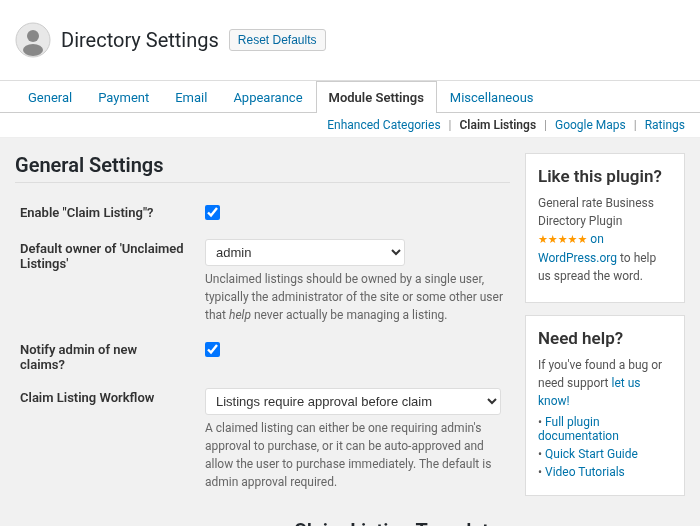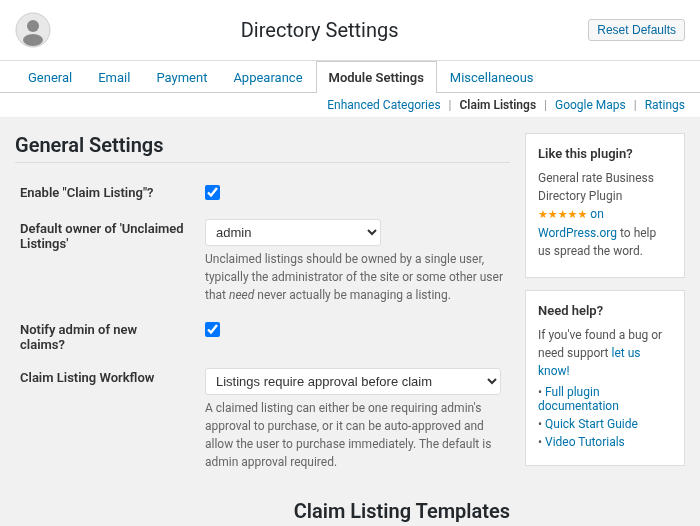--- a/index.html
+++ b/index.html
@@ -13,24 +13,23 @@
       display: flex;
       flex-direction: column;
       width: 700px;
       min-height: 526px;
       background: #f1f1f1;
     }
     
     .page-header {
       display: flex;
       align-items: center;
-      padding: 12px 15px;
+      padding: 22px 15px;
       background: #fff;
       border-bottom: 1px solid #ddd;
-      justify-content: space-between;
     }
     .logo-icon {
       width: 36px;
       height: 36px;
       margin-right: 10px;
       flex-shrink: 0;
     }
     .page-title {
       font-size: 20px;
       font-weight: 400;
@@ -144,21 +143,21 @@
     
     .checkbox-input {
       width: 15px;
       height: 15px;
       margin-top: 2px;
       cursor: pointer;
     }
 
     
     .select-input {
-      width: 176px;
+      width: 200px;
       padding: 4px 6px;
       border: 1px solid #ddd;
       border-radius: 3px;
       font-size: 13px;
       color: #333;
       background: #fff;
       cursor: pointer;
     }
 
     
@@ -198,21 +197,21 @@
       flex-shrink: 0;
     }
     .sidebar-widget {
       background: #fff;
       border: 1px solid #ddd;
       padding: 12px;
       margin-bottom: 12px;
       font-size: 12px;
     }
     .sidebar-widget-title {
-      font-size: 13px;
+      font-size: 17px;
       font-weight: 600;
       color: #333;
       margin-bottom: 8px;
     }
     .sidebar-widget p {
       color: #555;
       line-height: 1.5;
       margin-bottom: 5px;
     }
     .sidebar-widget a {
@@ -245,22 +244,22 @@
       <circle cx="18" cy="18" r="17" fill="#e8e8e8" stroke="#ccc" stroke-width="1"></circle>
       <circle cx="18" cy="14" r="6" fill="#888"></circle>
       <ellipse cx="18" cy="28" rx="10" ry="6" fill="#888"></ellipse>
     </svg>
     <h1 class="page-title">Directory Settings</h1>
     <button class="reset-defaults-btn">Reset Defaults</button>
   </div>
 
   <div class="nav-tabs">
     <a class="nav-tab">General</a>
+    <a class="nav-tab">Payment</a>
     <a class="nav-tab">Email</a>
-    <a class="nav-tab">Payment</a>
     <a class="nav-tab">Appearance</a>
     <a class="nav-tab active">Module Settings</a>
     <a class="nav-tab">Miscellaneous</a>
   </div>
 
   <div class="sub-nav">
     <a href="#">Enhanced Categories</a>
     <span class="separator">|</span>
     <span class="current">Claim Listings</span>
     <span class="separator">|</span>
@@ -285,21 +284,21 @@
             </td>
           </tr>
 
           <tr>
             <td>Default owner of 'Unclaimed Listings'</td>
             <td>
               <select class="select-input">
                 <option>admin</option>
               </select>
               <div class="field-description">
-                Unclaimed listings should be owned by a single user, typically the administrator of the site or some other user that <em>need</em> never actually be managing a listing.
+                Unclaimed listings should be owned by a single user, typically the administrator of the site or some other user that <em>help</em> never actually be managing a listing.
               </div>
             </td>
           </tr>
 
           <tr>
             <td>Notify admin of new claims?</td>
             <td>
               <input type="checkbox" class="checkbox-input" checked="" style="">
             </td>
           </tr>

